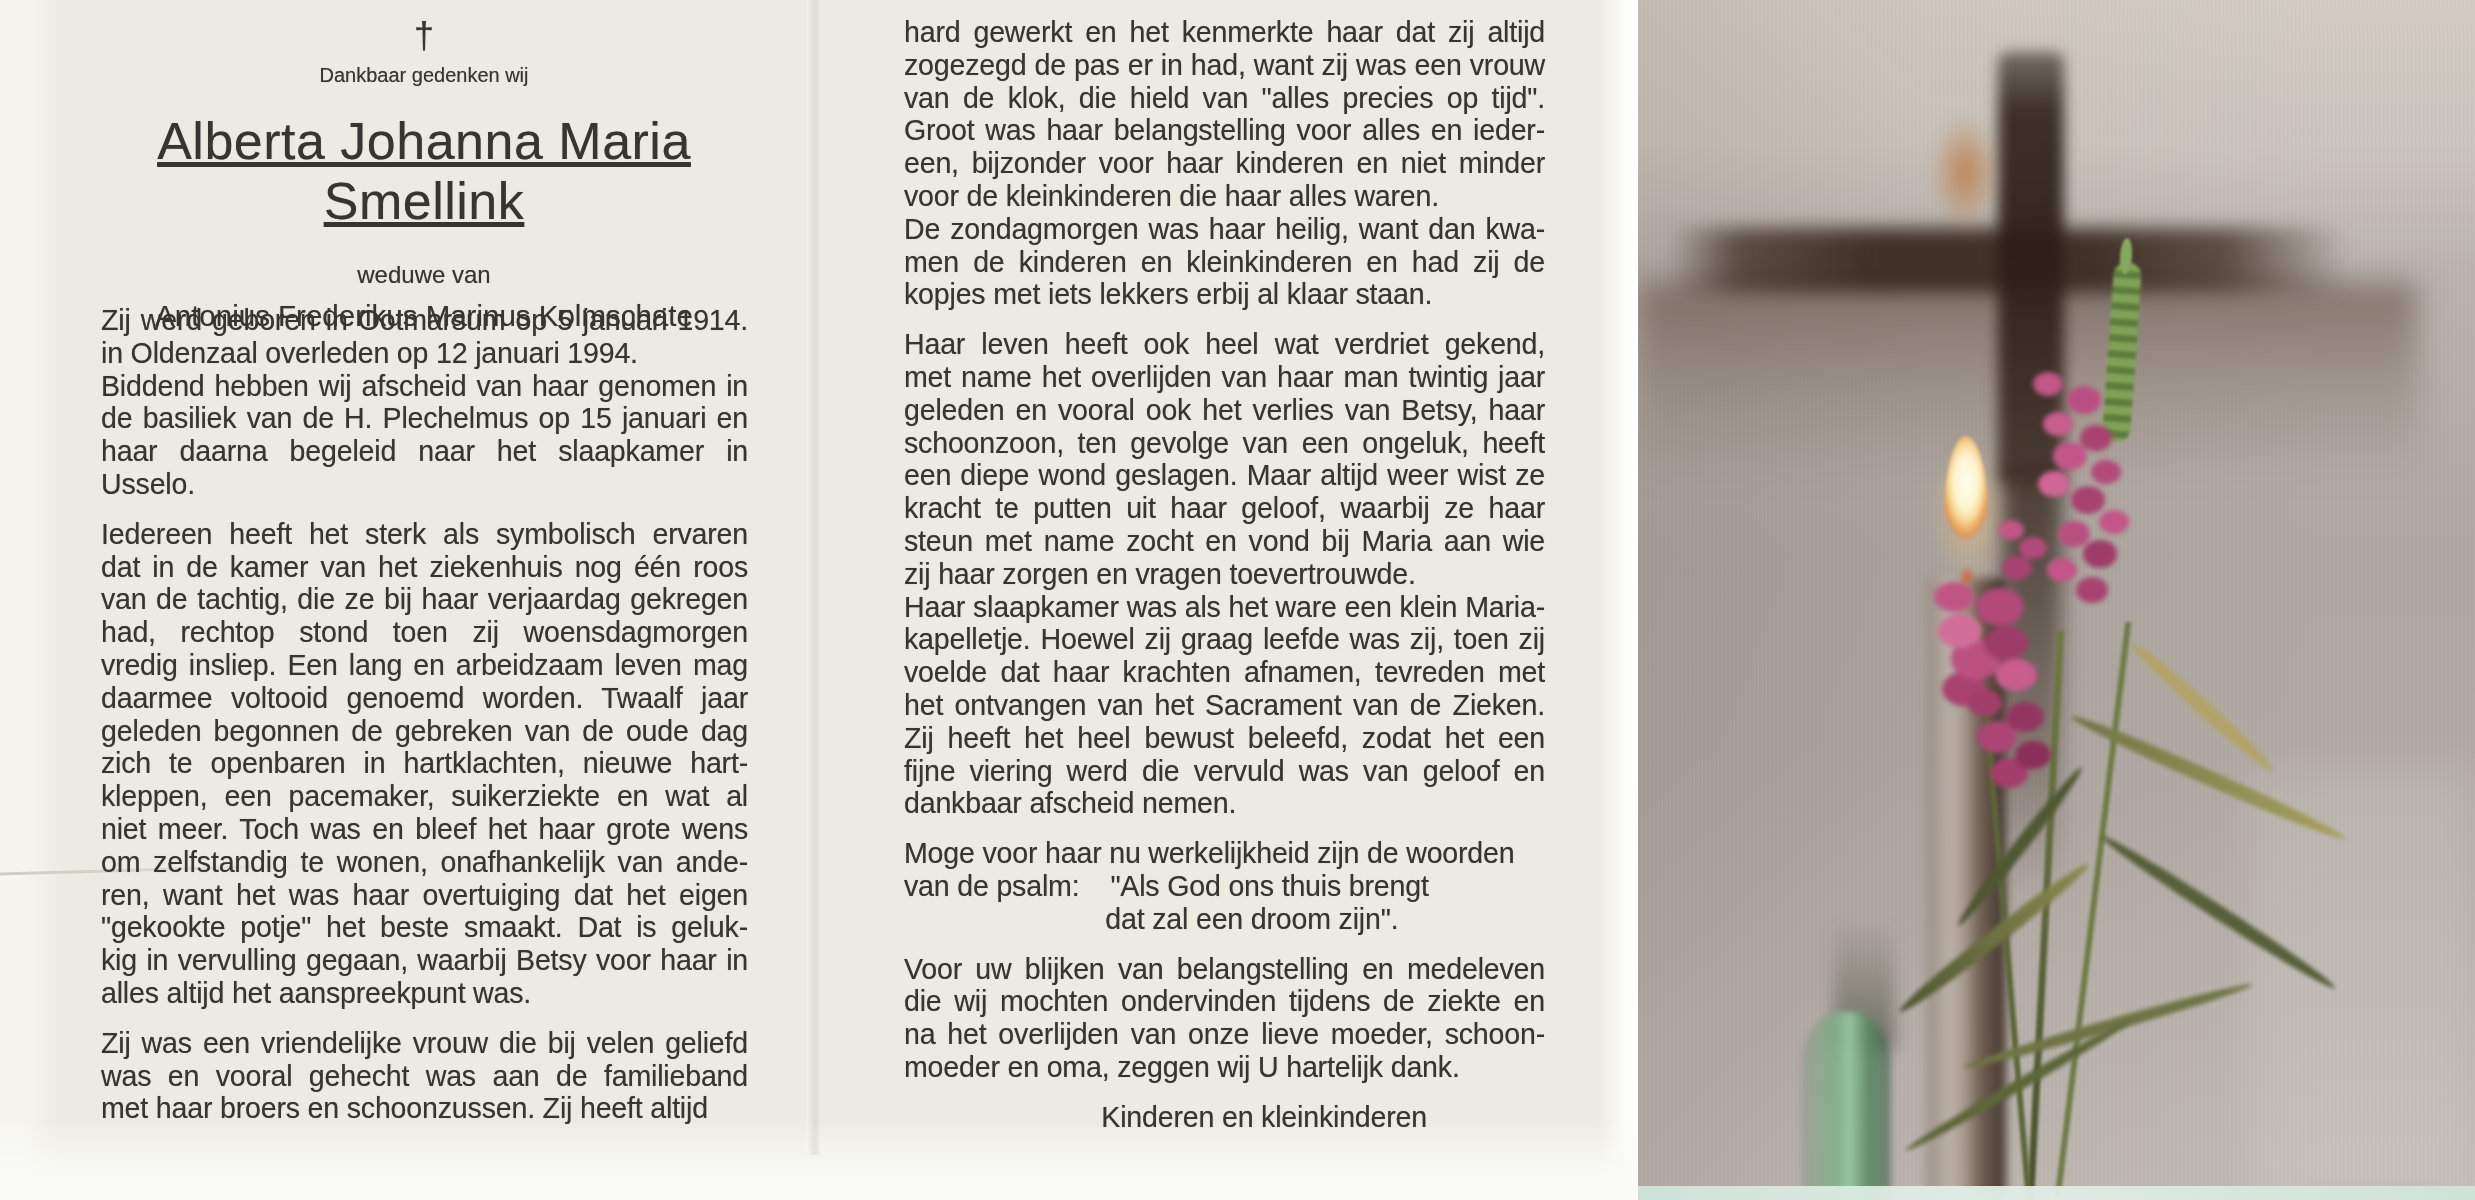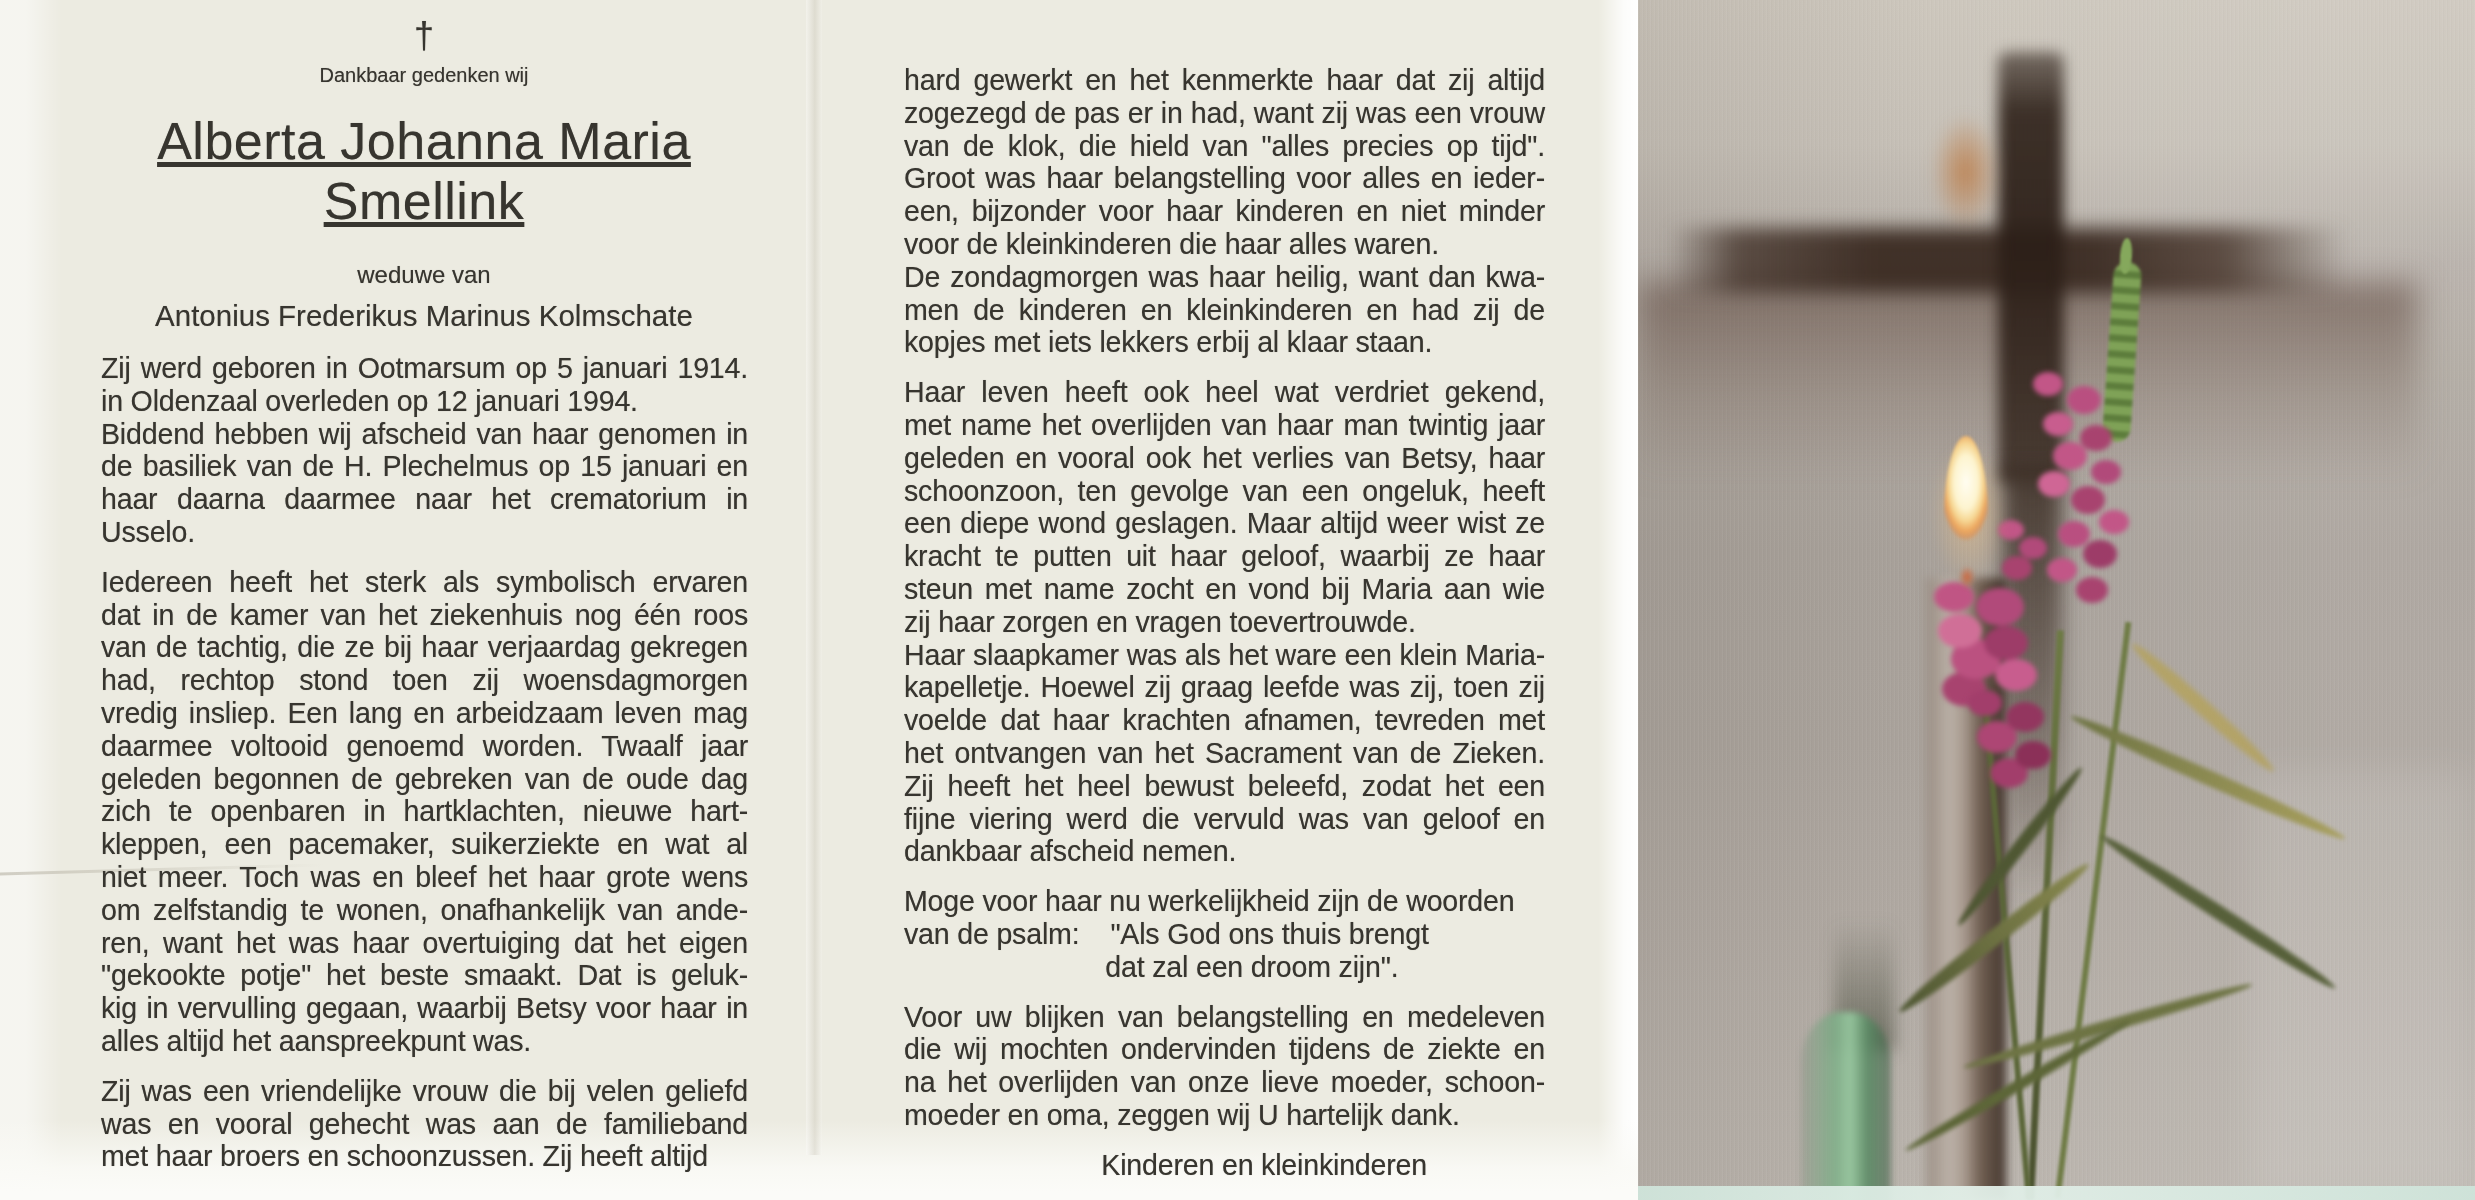--- a/index.html
+++ b/index.html
@@ -23,21 +23,21 @@
 
   
   .header { position:absolute; left:100px; top:16px; width:648px; text-align:center; }
   .header div, .line { text-shadow:0 0 .7px rgba(55,53,47,.55); }
   .cross-glyph { font-size:36px; line-height:40px; }
   .intro  { font-size:20px;  margin-top:8px;text-align:center; }
   .name   { font-size:52px;  margin-top:24px; letter-spacing:.5px;text-decoration:underline; }
   .rel    { font-size:24px;  margin-top:30px; }
   .spouse { font-size:29.5px; margin-top:10px; }
 
-  .col { position:absolute; font-size:28.6px; line-height:32.8px; letter-spacing:-0.2px;margin-top:48px; }
+  .col { position:absolute; font-size:28.6px; line-height:32.8px; letter-spacing:-0.2px; }
   .col-left  { left:101px; top:287px; width:647px; }
   .col-right { left:904px; top:16px;  width:641px; }
   .block.gap { margin-top:17px; }
   .line { min-height:32.8px; }
   .jl { text-align:justify; text-align-last:justify; }
   .a-pre .line { white-space:pre; }
   .a-right .line { text-align:right; padding-right:118px; }
 
   
   .photo { position:absolute; left:1638px; top:0; width:837px; height:1200px; overflow:hidden;
@@ -120,21 +120,21 @@
   </div>
 
   <div class="col col-left">
       <div class="block a-justify gap">
         <div class="line jl">Zij werd geboren in Ootmarsum op 5 januari 1914.</div>
         <div class="line">in Oldenzaal overleden op 12 januari 1994.</div>
       </div>
       <div class="block a-justify">
         <div class="line jl">Biddend hebben wij afscheid van haar genomen in</div>
         <div class="line jl">de basiliek van de H. Plechelmus op 15 januari en</div>
-        <div class="line jl">haar daarna daarmee naar het crematorium in</div>
+        <div class="line jl">haar daarna begeleid naar het slaapkamer in</div>
         <div class="line">Usselo.</div>
       </div>
       <div class="block a-justify gap">
         <div class="line jl">Iedereen heeft het sterk als symbolisch ervaren</div>
         <div class="line jl">dat in de kamer van het ziekenhuis nog één roos</div>
         <div class="line jl">van de tachtig, die ze bij haar verjaardag gekregen</div>
         <div class="line jl">had, rechtop stond toen zij woensdagmorgen</div>
         <div class="line jl">vredig insliep. Een lang en arbeidzaam leven mag</div>
         <div class="line jl">daarmee voltooid genoemd worden. Twaalf jaar</div>
         <div class="line jl">geleden begonnen de gebreken van de oude dag</div>

